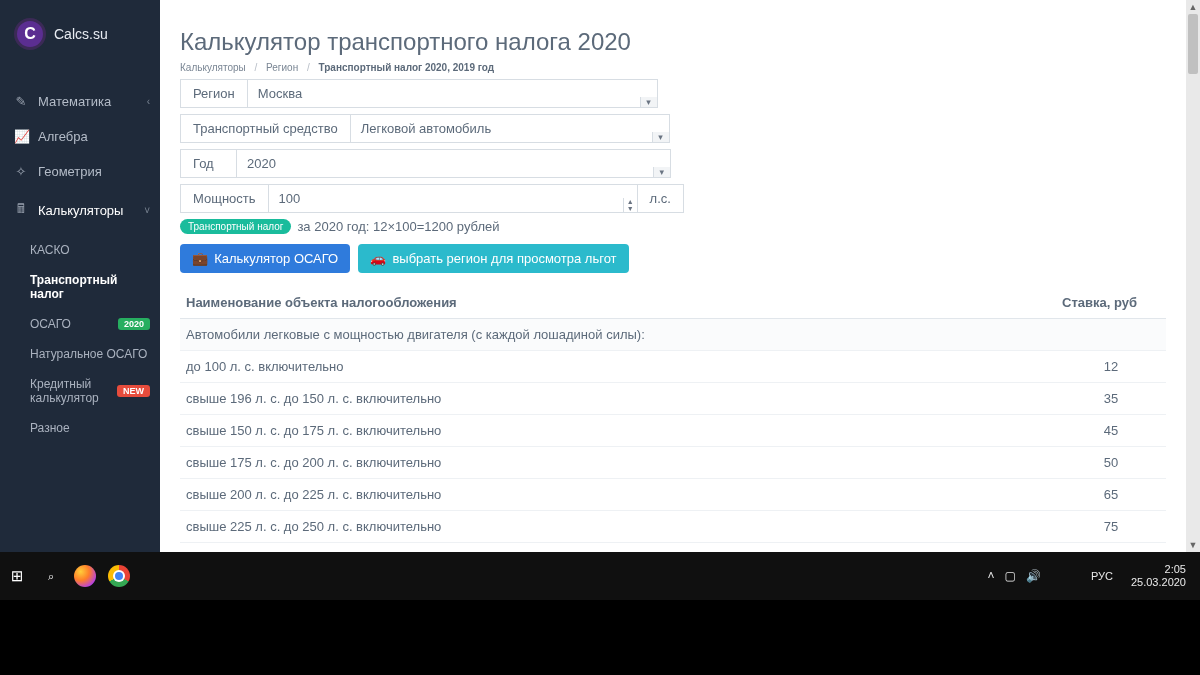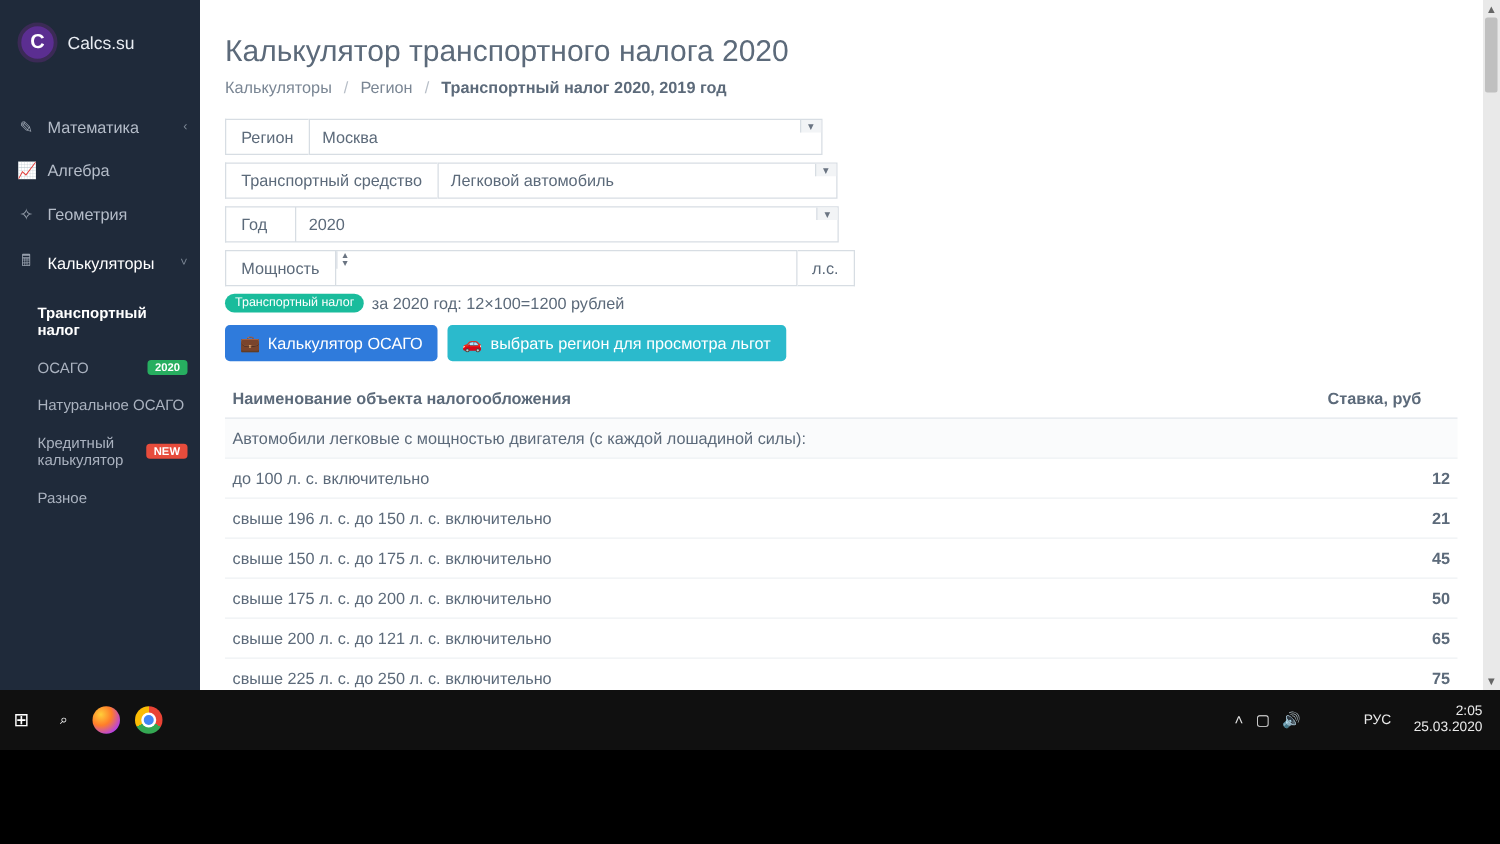--- a/index.html
+++ b/index.html
@@ -21,48 +21,48 @@
 .nav-item.open { color:#fff; }
 .subnav { padding:4px 0 4px 30px; display:flex; flex-direction:column; }
 .sub-item { padding:8px 10px 8px 0; color:#aab2bf; cursor:pointer; font-size:12px; display:flex; align-items:center; justify-content:space-between; gap:6px;}
 .sub-item.active { color:#fff; font-weight:600; }
 .badge { font-size:9px; padding:1px 6px; border-radius:3px; font-weight:600; }
 .badge.green { background:#27ae60; color:#fff; }
 .badge.red { background:#e74c3c; color:#fff; }
 .content { flex:1; background:#fff; overflow:auto; }
 .content-inner { padding:28px 20px 24px; }
 h1.page-title { font-size:24px; font-weight:400; color:#5c6a7a; margin-bottom:6px; }
-.breadcrumb { font-size:13px; color:#7a8694; margin-bottom:18px; }
+.breadcrumb { font-size:10px; color:#7a8694; margin-bottom:6px; }
 .breadcrumb a { color:#7a8694; text-decoration:none; }
 .breadcrumb .sep { margin:0 6px; color:#b7bec7; }
 .breadcrumb .current { color:#5c6a7a; font-weight:600; }
 .form-row { display:flex; align-items:stretch; margin-bottom:6px; }
 .form-row .label { border:1px solid #d7dde3; border-right:none; padding:6px 12px; font-size:13px; color:#5c6a7a; background:#fff; display:flex; align-items:center; }
-.form-row .field { border:1px solid #d7dde3; flex:1; display:flex; align-items:flex-start; background:#fff; position:relative; max-width:470px; }
+.form-row .field { border:1px solid #d7dde3; flex:1; display:flex; align-items:flex-end; background:#fff; position:relative; max-width:470px; }
 .form-row .field input, .form-row .field .value { border:none; outline:none; padding:6px 10px; font-size:13px; color:#5c6a7a; width:100%; background:transparent; }
 .form-row .drop { width:18px; border-left:1px solid #d7dde3; background:#f2f4f6; display:flex; align-items:center; justify-content:center; color:#6a7482; font-size:9px; }
 .form-row .unit { border:1px solid #d7dde3; border-left:none; padding:6px 12px; font-size:13px; color:#5c6a7a; }
 .row-region .field{max-width:411px;}
 .row-year .label{width:56px;}
 .row-year .field{max-width:435px;}
 .row-power .field{max-width:370px;}
 .row-power .spin{width:14px;display:flex;flex-direction:column;border-left:1px solid #d7dde3;}
 .row-power .spin span{flex:1;font-size:7px;text-align:center;color:#6a7482;cursor:pointer;}
 .result-line { display:flex; align-items:center; gap:6px; font-size:13px; color:#5c6a7a; margin:6px 0 10px; }
 .tax-chip { background:#1abc9c; color:#fff; font-size:10px; padding:2px 8px; border-radius:10px; }
 .btn-row { display:flex; gap:8px; margin-bottom:14px; }
 .btn { padding:7px 12px; border-radius:4px; font-size:13px; color:#fff; display:flex; align-items:center; gap:6px; cursor:pointer; border:none; }
 .btn.blue { background:#2f7bdc; }
 .btn.teal { background:#2bbacc; }
 .btn .bicon { font-size:13px; }
 table.rates { width:100%; border-collapse:collapse; font-size:13px; color:#5c6a7a; }
 table.rates th { text-align:left; font-weight:600; padding:8px 6px; border-bottom:1px solid #e1e6eb; }
 table.rates th.rate { text-align:left; white-space:nowrap; }
 table.rates td { padding:8px 6px; border-bottom:1px solid #eef1f4; }
-table.rates td.rate { text-align:right; width:110px; padding-left:6px;font-weight:bold;}
+table.rates td.rate { text-align:center; width:110px; padding-left:6px;}
 table.rates tr.section td { font-weight:400; background:#fafbfc; }
 .taskbar { position:absolute; left:0; bottom:75px; width:1200px; height:48px; background:#101010; display:flex; align-items:center; color:#fff; font-size:11px; }
 .taskbar .tb-left { display:flex; align-items:center; gap:0; }
 .taskbar .tb-btn { width:34px; height:48px; display:flex; align-items:center; justify-content:center; cursor:pointer; }
 .taskbar .win { font-size:15px; }
 .taskbar .tb-right { margin-left:auto; display:flex; align-items:center; gap:10px; padding-right:6px; }
 .taskbar .tray-icon { font-size:12px; color:#e4e4e4; cursor:pointer; }
 .taskbar .clock { text-align:right; line-height:1.2; font-size:11px; color:#eaeaea; padding:0 8px; }
 .taskbar .lang { font-size:11px; color:#eaeaea;padding-left:40px; }
 .ff{width:22px;height:22px;border-radius:50%;background:radial-gradient(circle at 30% 30%,#ffce3a,#ff7e29 40%, #b13df0 80%, #4a0fb3);}
@@ -93,20 +93,23 @@
         <div class="nav-item">
           <span class="icon">✧</span>
           <span>Геометрия</span>
         </div>
         <div class="nav-item open">
           <span class="icon">🖩</span>
           <span>Калькуляторы</span>
           <span class="chev">˅</span>
         </div>
         <div class="subnav">
+          <div class="sub-item">
+              <span>КАСКО</span>
+            </div>
           <div class="sub-item active">
               <span>Транспортный налог</span>
             </div>
           <div class="sub-item">
             <span>ОСАГО</span>
             <span class="badge green">2020</span>
           </div>
           <div class="sub-item">
               <span>Натуральное ОСАГО</span>
             </div>
@@ -152,20 +155,21 @@
           <div class="label">Год</div>
           <div class="field">
             <span class="value">2020</span>
             <div class="drop">▾</div>
           </div>
         </div>
 
         <div class="form-row row-power">
           <div class="label">Мощность</div>
           <div class="field">
+            <input type="text" value="100" style="">
             <div class="spin">
                 <span>▲</span>
                 <span>▼</span>
               </div>
           </div>
           <div class="unit">л.с.</div>
         </div>
 
         <div class="result-line">
           <span class="tax-chip">Транспортный налог</span>
@@ -193,32 +197,32 @@
           <tbody>
             <tr class="section">
                 <td colspan="2">Автомобили легковые с мощностью двигателя (с каждой лошадиной силы):</td>
               </tr>
             <tr>
                 <td>до 100 л. с. включительно</td>
                 <td class="rate">12</td>
               </tr>
             <tr>
                 <td>свыше 196 л. с. до 150 л. с. включительно</td>
-                <td class="rate">21</td>
+                <td class="rate">35</td>
               </tr>
             <tr>
                 <td>свыше 150 л. с. до 175 л. с. включительно</td>
                 <td class="rate">45</td>
               </tr>
             <tr>
                 <td>свыше 175 л. с. до 200 л. с. включительно</td>
                 <td class="rate">50</td>
               </tr>
             <tr>
-                <td>свыше 200 л. с. до 121 л. с. включительно</td>
+                <td>свыше 200 л. с. до 225 л. с. включительно</td>
                 <td class="rate">65</td>
               </tr>
             <tr>
                 <td>свыше 225 л. с. до 250 л. с. включительно</td>
                 <td class="rate">75</td>
               </tr>
 
           </tbody>
         </table>
       </div>

